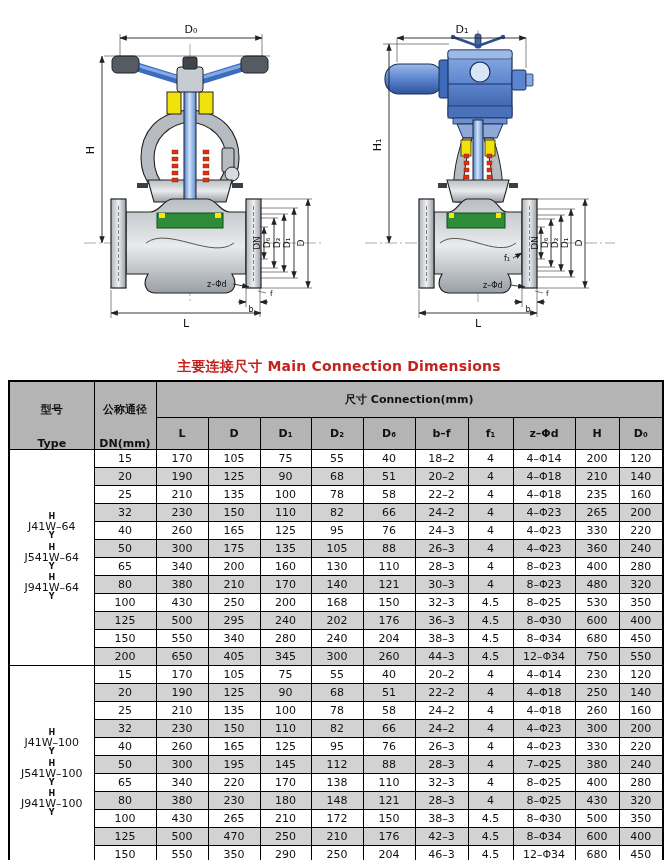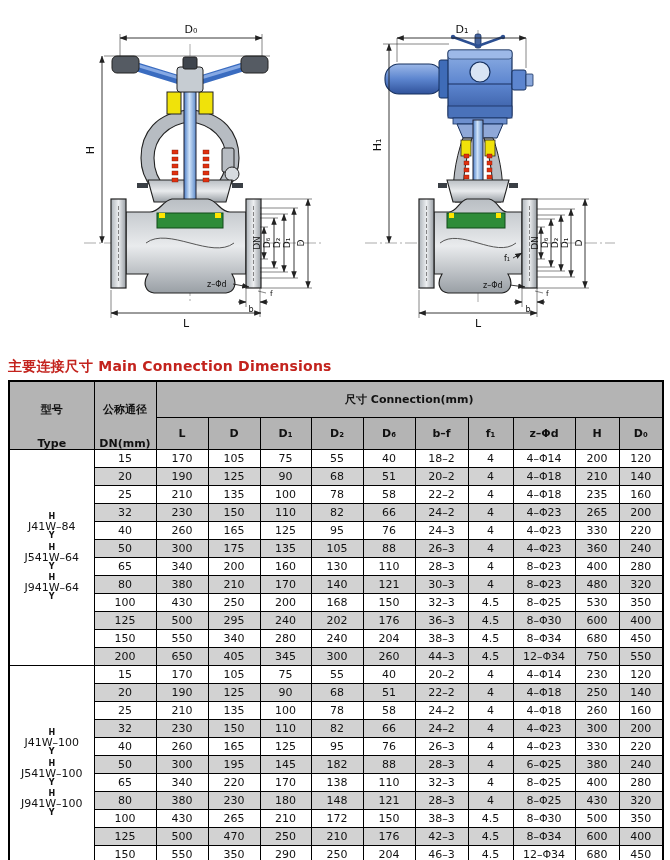--- a/index.html
+++ b/index.html
@@ -1,19 +1,19 @@
 <!DOCTYPE html>
 <html style="--accent: #c3231d; --headerbg: #b4b4b4; --altbg: #d2d2d2; --stem-blue: #5c8fd6; --actuator-blue: #4a72ba; --seat-green: #2e8c38; --gland-yellow: #f0e20a; --stud-red: #e03010;"><head>
 <meta charset="utf-8">
 <style>
   html,body{margin:0;padding:0;background:#fff;}
   body{width:670px;height:860px;font-family:"DejaVu Sans","Liberation Sans",sans-serif;color:#111;}
   .page{position:relative;width:670px;height:860px;background:#fff;overflow:hidden;}
   .diagrams{display:flex;align-items:flex-start;height:356px;}
-  .section-title{color:var(--accent,#c3231d);font-weight:bold;font-size:14px;margin:2px 0 4px 8px;letter-spacing:0.2px;}
+  .section-title{color:var(--accent,#c3231d);font-weight:bold;font-size:14px;margin:2px 0 4px 8px;letter-spacing:0.2px;text-align:center;}
   table.dims{border-collapse:collapse;table-layout:fixed;margin-left:8px;width:654px;border:2px solid #000;}
   table.dims th,table.dims td{border:1px solid #000;text-align:center;vertical-align:middle;padding:0;font-size:11px;line-height:1.05;height:17px;overflow:hidden;}
   table.dims thead th{background:var(--headerbg,#b4b4b4);font-weight:bold;}
   table.dims thead tr.h1 th{height:21px;}
   table.dims thead tr.h2 th{height:19px;}
   table.dims td.alt{background:var(--altbg,#d2d2d2);}
   td.typecell{background:#fff !important;vertical-align:middle;}
   .model{margin:5px 0;}
   .mtop,.mbot{font-size:8px;line-height:0.85;font-weight:bold;}
   .mcode{font-size:11px;line-height:1.1;}
@@ -342,21 +342,21 @@
           <th>z–Φd</th>
           <th>H</th>
           <th>D₀</th>
         </tr>
     </thead>
     <tbody id="tbody">
         <tr>
           <td rowspan="12" class="typecell">
             <div class="model">
               <div class="mtop">H</div>
-              <div class="mcode">J41W–84</div>
+              <div class="mcode">J41W–64</div>
               <div class="mbot">Y</div>
             </div>
             <div class="model">
               <div class="mtop">H</div>
               <div class="mcode">J541W–64</div>
               <div class="mbot">Y</div>
             </div>
             <div class="model">
               <div class="mtop">H</div>
               <div class="mcode">J941W–64</div>
@@ -598,25 +598,25 @@
           <td>4</td>
           <td>4–Φ23</td>
           <td>330</td>
           <td>220</td>
         </tr>
         <tr>
           <td class="alt">50</td>
           <td class="alt">300</td>
           <td class="alt">195</td>
           <td class="alt">145</td>
-          <td class="alt">182</td>
+          <td class="alt">112</td>
           <td class="alt">88</td>
           <td class="alt">28–3</td>
           <td class="alt">4</td>
-          <td class="alt">6–Φ25</td>
+          <td class="alt">7–Φ25</td>
           <td class="alt">380</td>
           <td class="alt">240</td>
         </tr>
         <tr>
           <td>65</td>
           <td>340</td>
           <td>220</td>
           <td>170</td>
           <td>138</td>
           <td>110</td>

